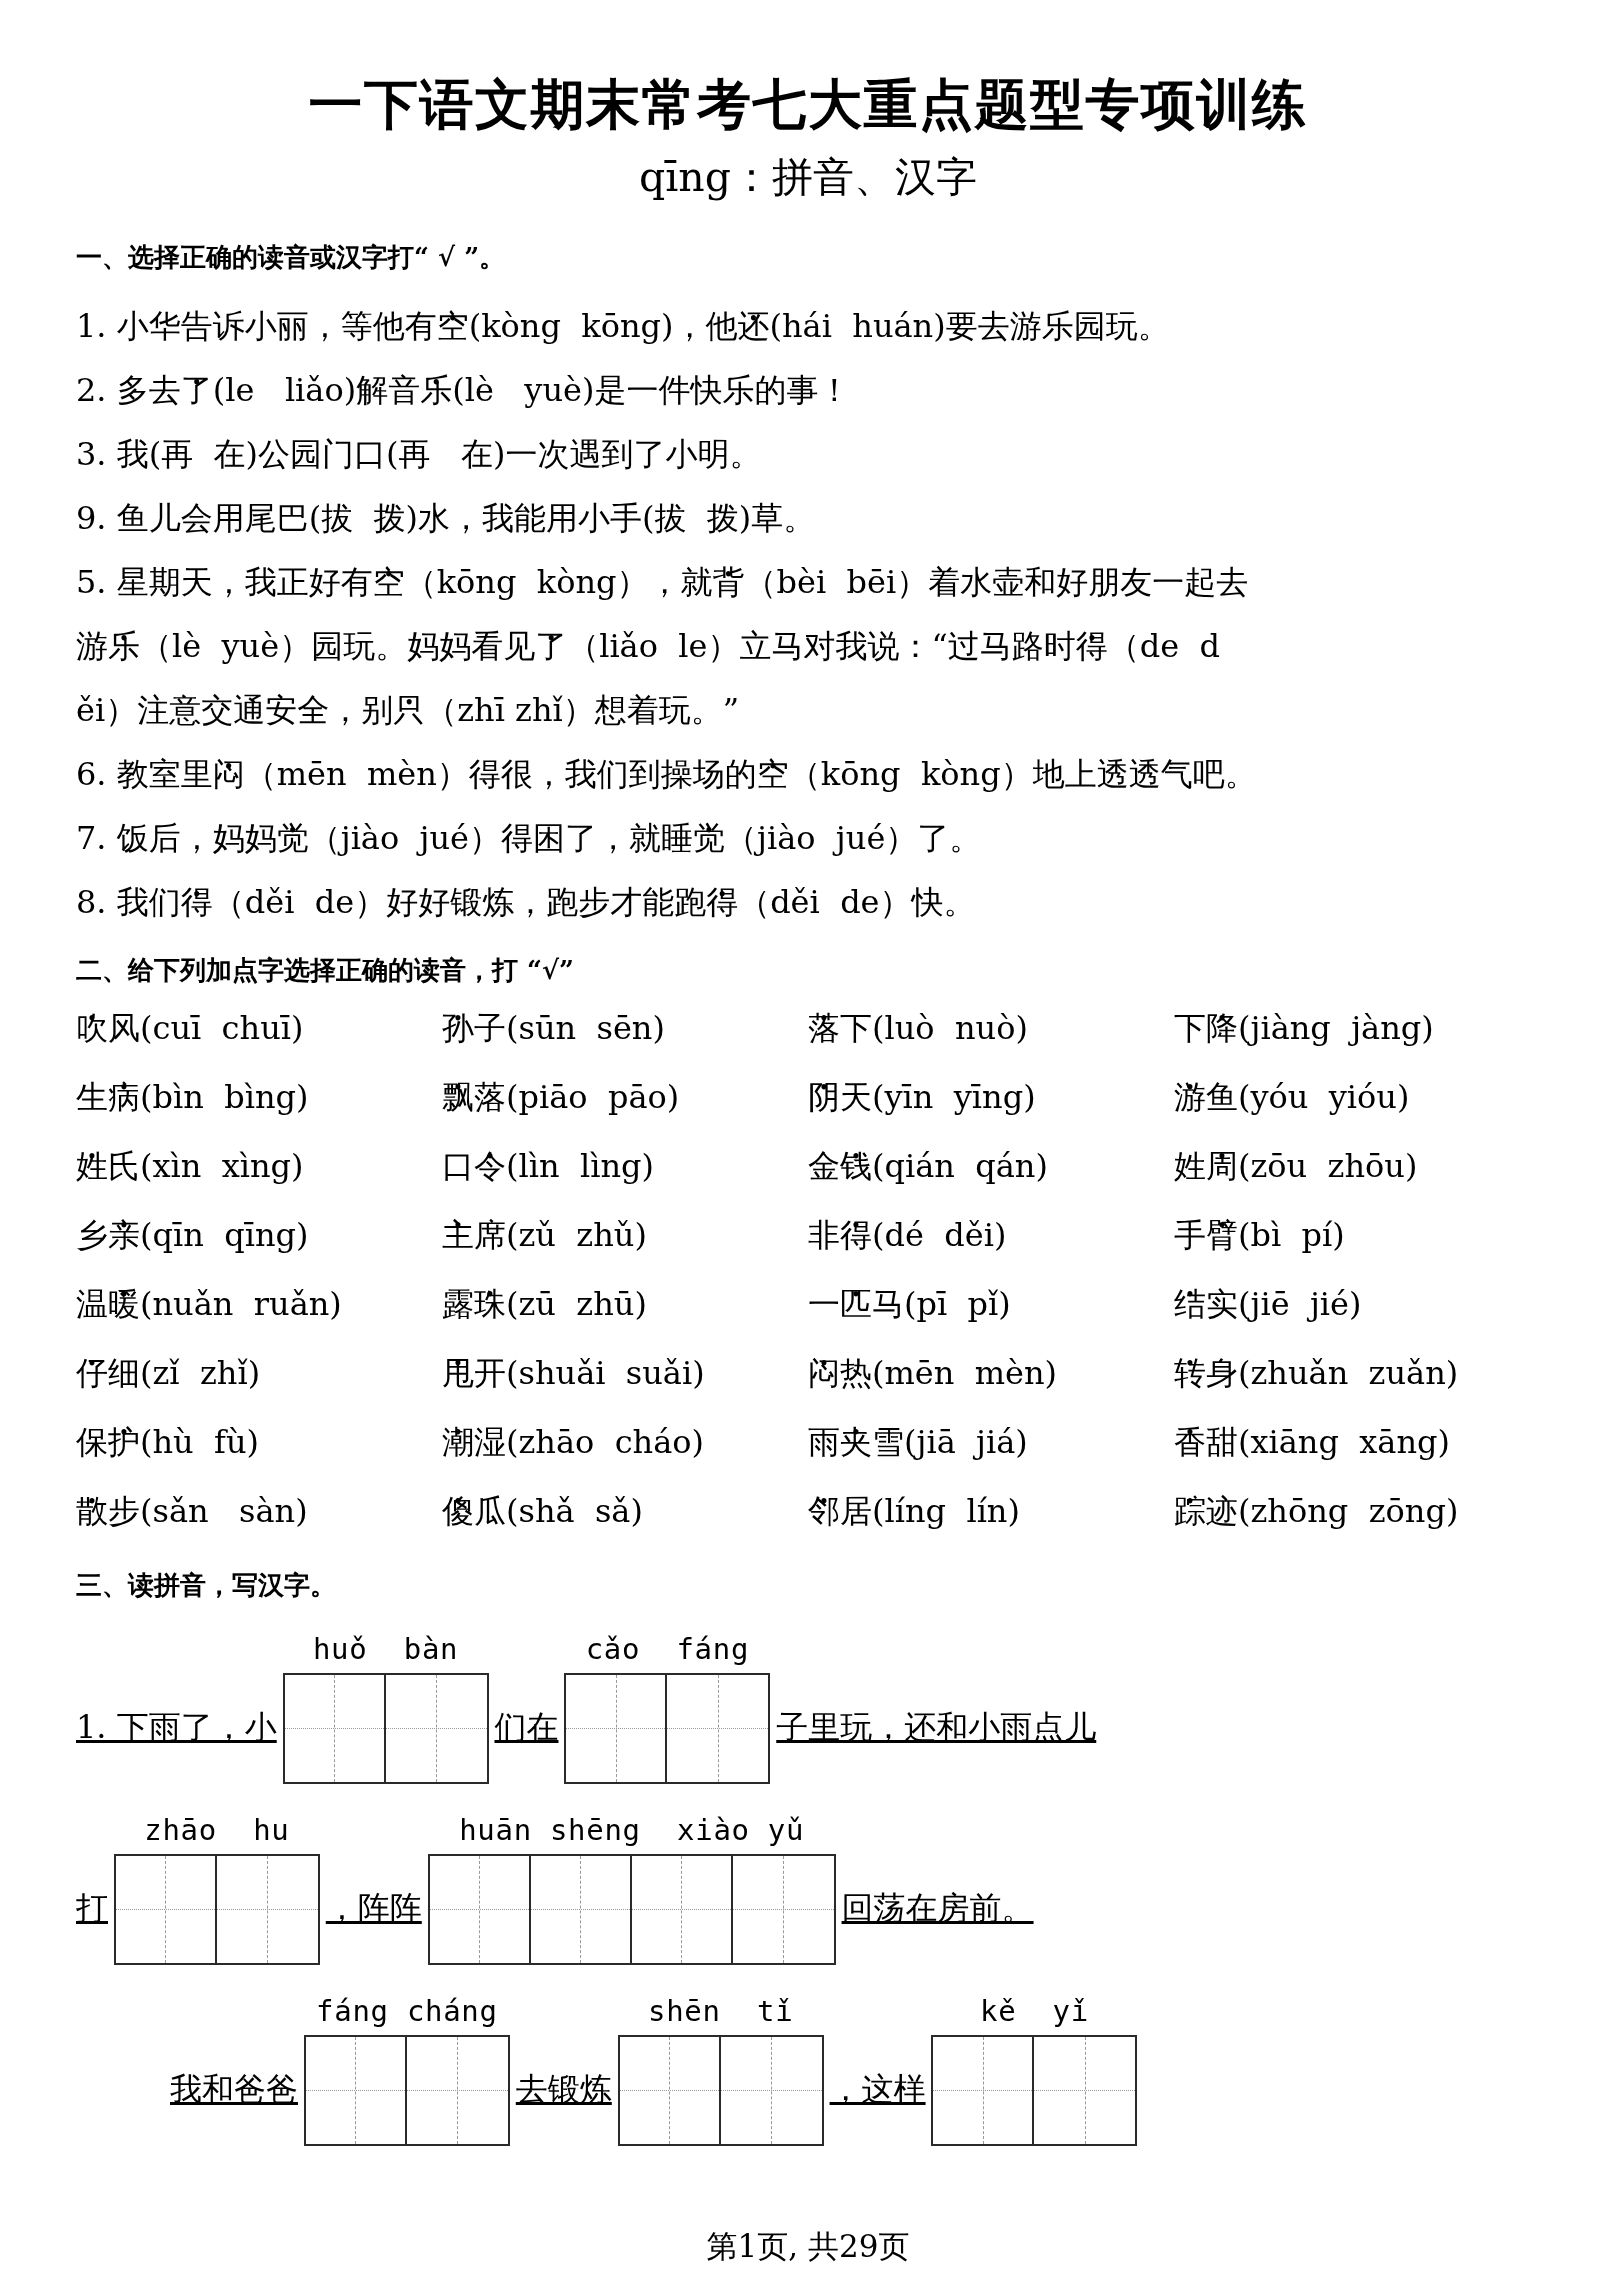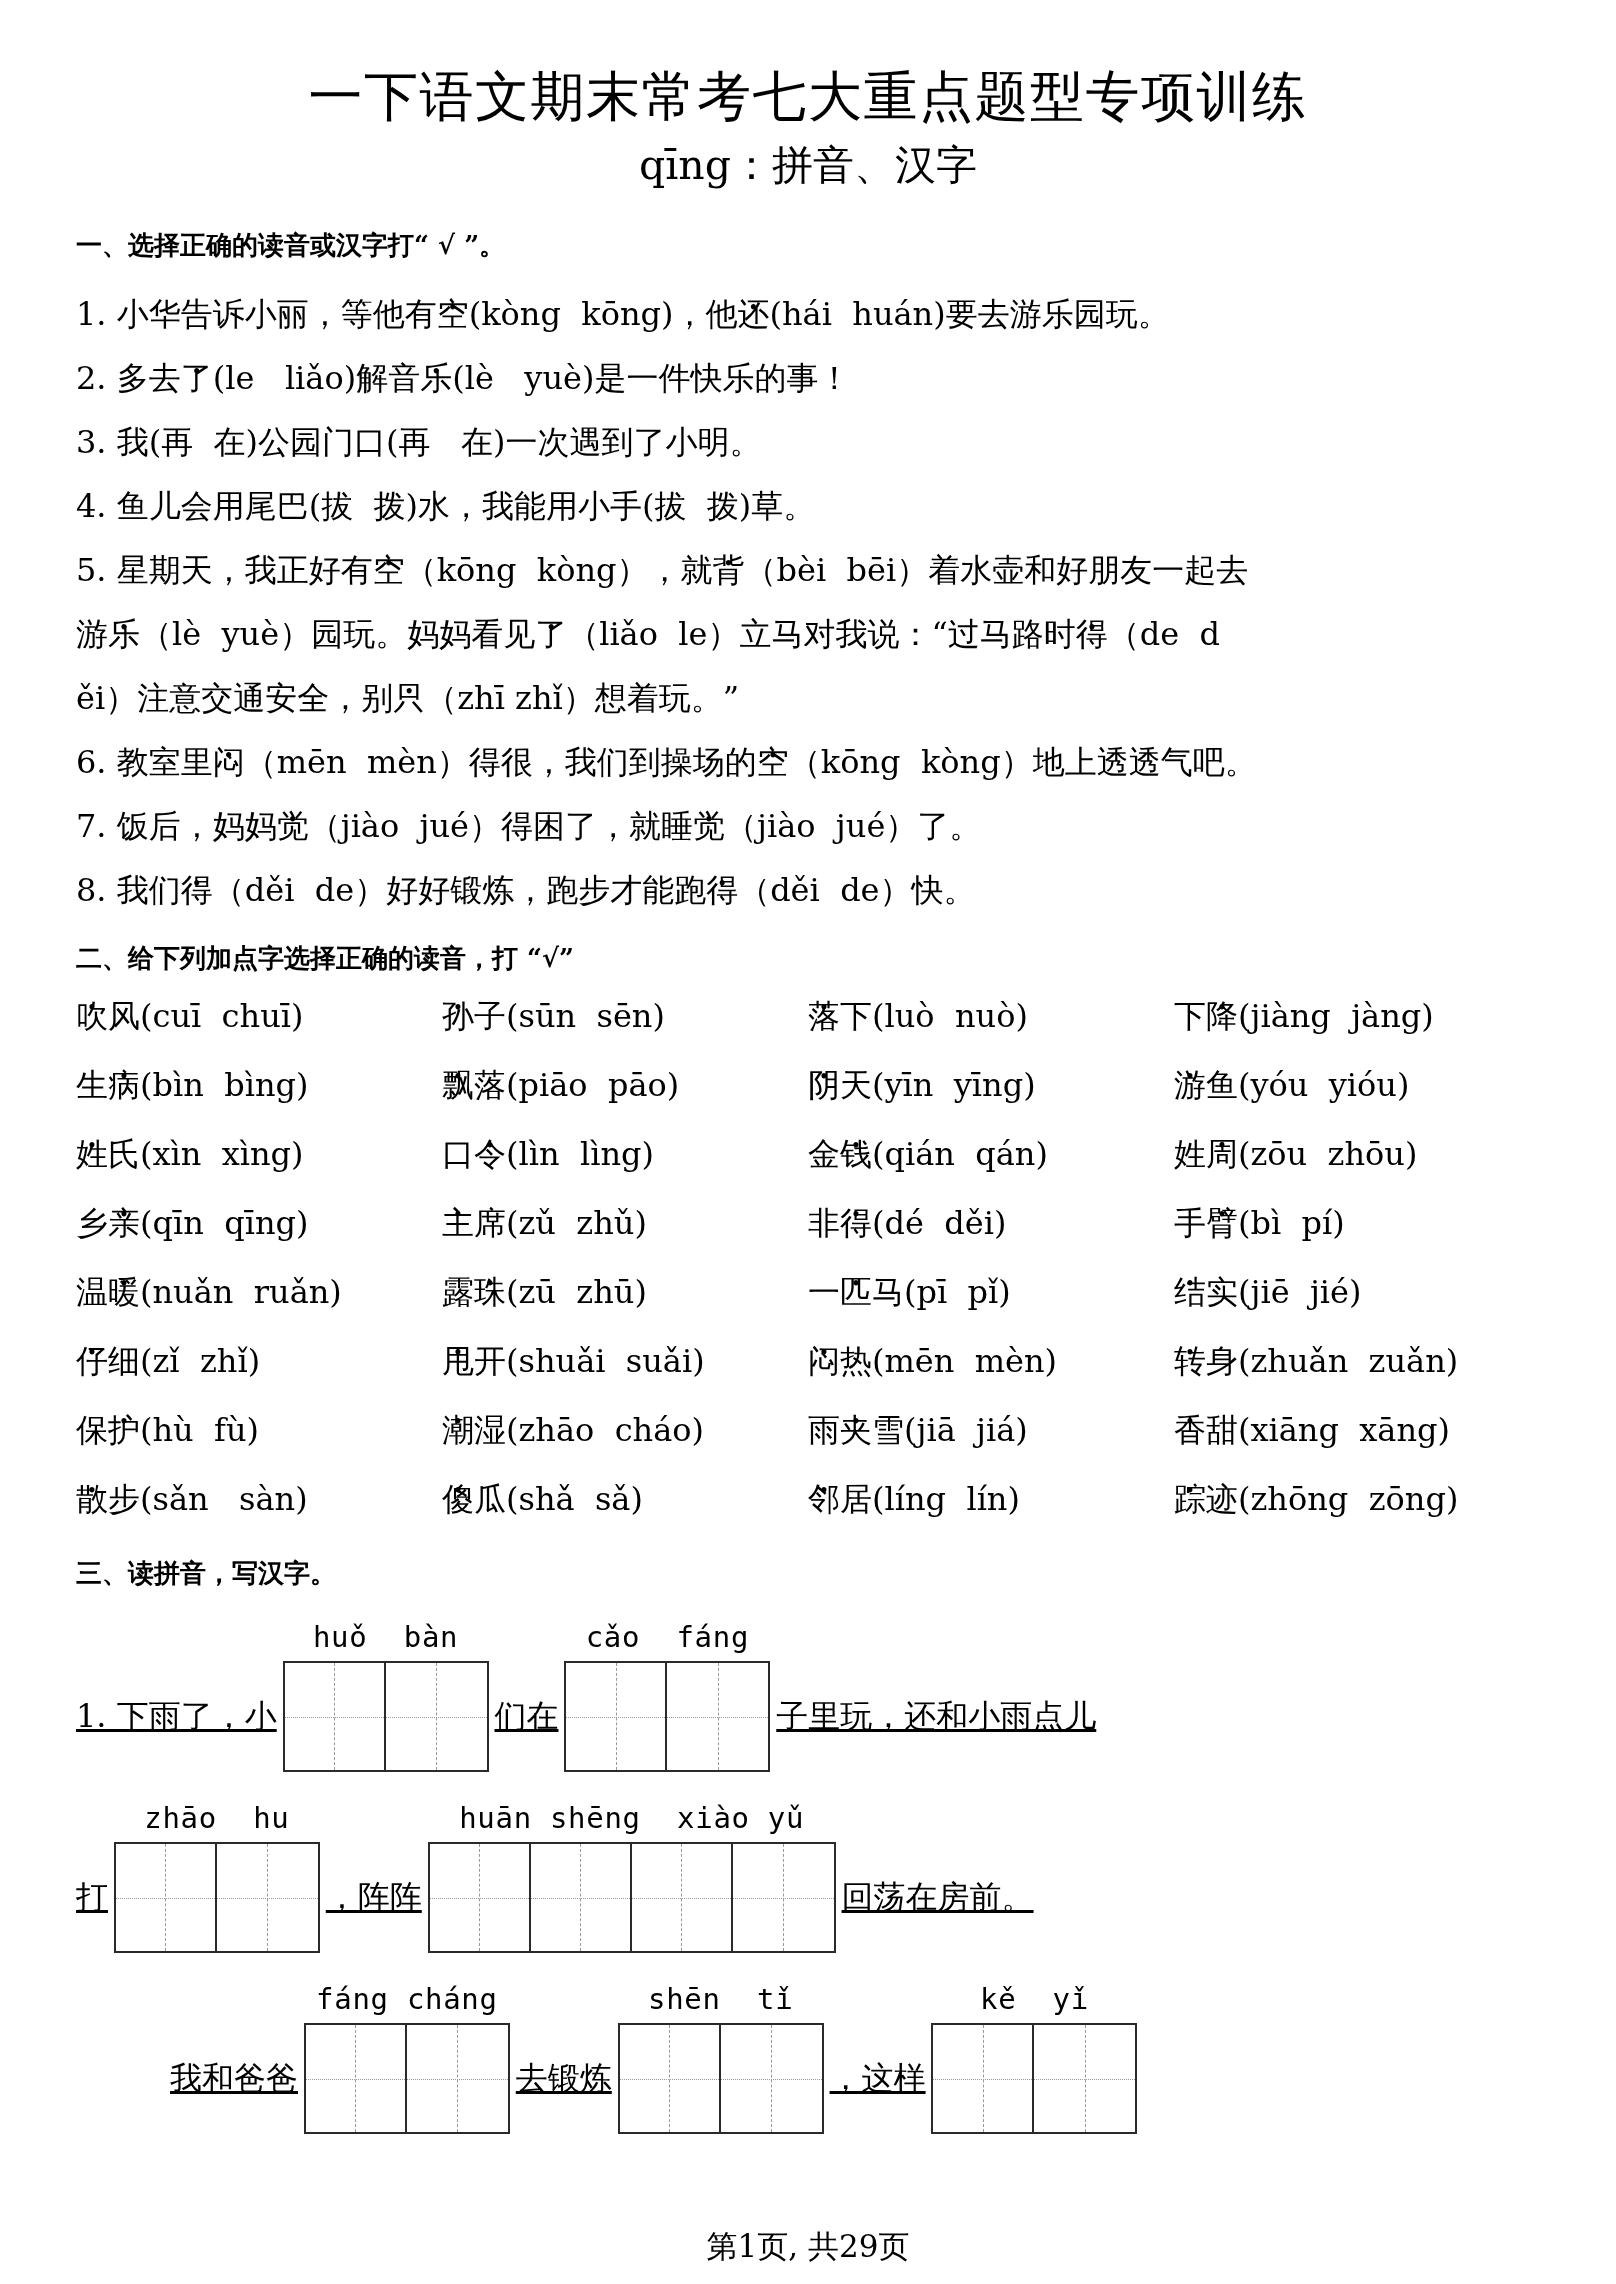--- a/index.html
+++ b/index.html
@@ -2,21 +2,21 @@
 <html style="font-size:11.7px"><head>
 <meta charset="utf-8">
 <style>
   html,body{margin:0;padding:0;background:#e8e8e8;}
   .page{
     width:1616px;height:2284px;background:#ffffff;color:#000;
     position:relative;margin:0 auto;padding:0 76px;box-sizing:border-box;
     font-family:"DejaVu Serif","Liberation Serif",serif;
     overflow:hidden;
   }
-  .title{margin:0;padding-top:61px;text-align:center;font-size:54px;font-weight:normal;letter-spacing:1.5px;}
+  .title{margin:8px;padding-top:61px;text-align:center;font-size:54px;font-weight:bold;letter-spacing:1.5px;}
   .subtitle{margin:4.4px 0 0 0;text-align:center;font-size:41px;font-weight:400;}
   .sec-heading{font-size:26px;font-weight:bold;margin:0;white-space:pre-wrap;}
   .sec1-heading{margin-top:35px;}
   .sec2-heading{margin-top:19px;}
   .sec3-heading{margin-top:22px;}
   .lines{margin-top:19px;}
   .line{font-size:32px;line-height:64px;margin:0;white-space:pre-wrap;}
   .emdot{position:relative;display:inline-block;}
   .emdot::after{
     content:"•";position:absolute;left:50%;transform:translateX(-50%);
@@ -49,21 +49,21 @@
 <div class="page">
 
   <h1 class="title">一下语文期末常考七大重点题型专项训练</h1>
   <h2 class="subtitle">qīng：拼音、汉字</h2>
 
   <h3 class="sec-heading sec1-heading">一、选择正确的读音或汉字打“ √ ”。</h3>
   <div class="lines">
     <p class="line">1. 小华告诉小丽，等他有<span class="emdot">空</span>(kòng  kōng)，他<span class="emdot">还</span>(hái  huán)要去游乐园玩。</p>
     <p class="line">2. 多去<span class="emdot">了</span>(le   liǎo)解音<span class="emdot">乐</span>(lè   yuè)是一件快乐的事！</p>
     <p class="line">3. 我(再  在)公园门口(再   在)一次遇到了小明。</p>
-    <p class="line">4. 鱼儿会用尾巴(拔  拨)水，我能用小手(拔  拨)草。</p>
+    <p class="line">9. 鱼儿会用尾巴(拔  拨)水，我能用小手(拔  拨)草。</p>
     <p class="line">5. 星期天，我正好有<span class="emdot">空</span>（kōng  kòng），就<span class="emdot">背</span>（bèi  bēi）着水壶和好朋友一起去</p>
     <p class="line">游<span class="emdot">乐</span>（lè  yuè）园玩。妈妈看见<span class="emdot">了</span>（liǎo  le）立马对我说：“过马路时<span class="emdot">得</span>（de  d</p>
     <p class="line">ěi）注意交通安全，别<span class="emdot">只</span>（zhī zhǐ）想着玩。”</p>
     <p class="line">6. 教室里<span class="emdot">闷</span>（mēn  mèn）得很，我们到操场的<span class="emdot">空</span>（kōng  kòng）地上透透气吧。</p>
     <p class="line">7. 饭后，妈妈<span class="emdot">觉</span>（jiào  jué）得困了，就睡<span class="emdot">觉</span>（jiào  jué）了。</p>
     <p class="line">8. 我们<span class="emdot">得</span>（děi  de）好好锻炼，跑步才能跑<span class="emdot">得</span>（děi  de）快。</p>
   </div>
 
   <h3 class="sec-heading sec2-heading">二、给下列加点字选择正确的读音，打 “√”</h3>
   <div class="words-grid">

